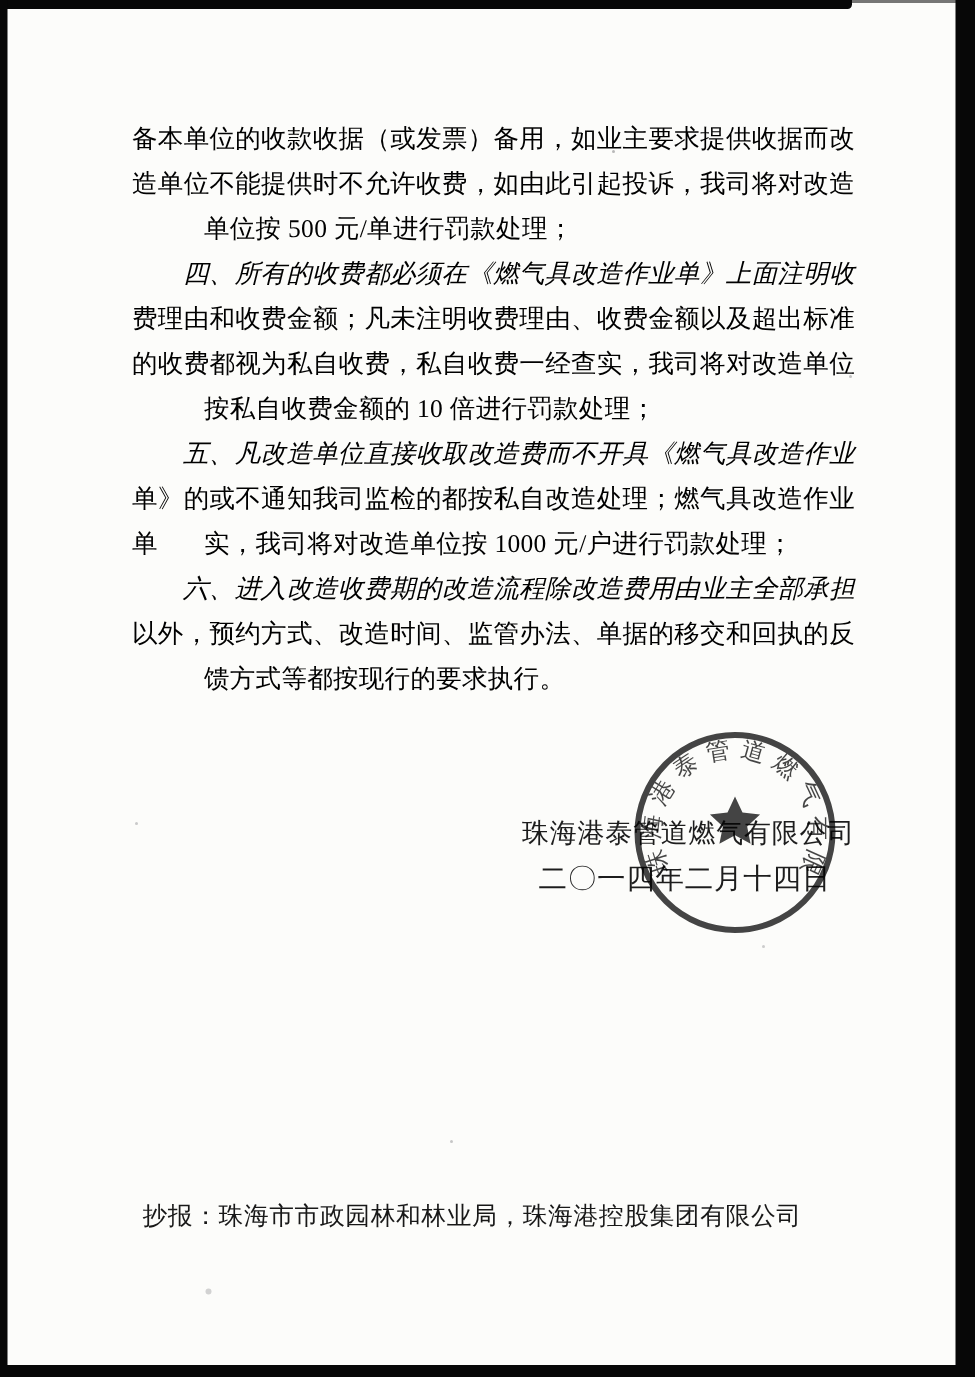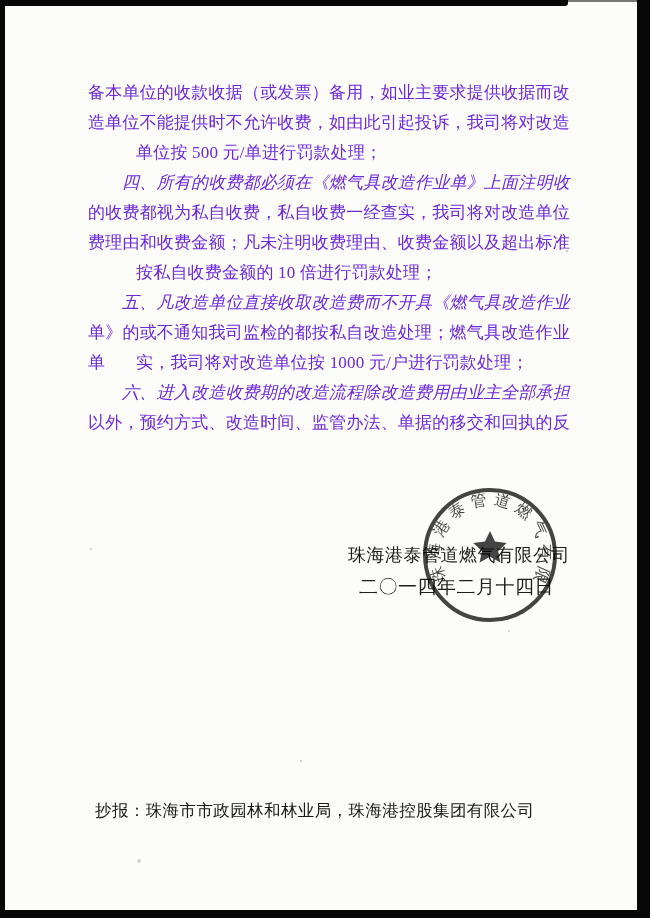--- a/index.html
+++ b/index.html
@@ -15,21 +15,21 @@
   .edge-left   { left: 0; top: 0; width: 5px; height: 918px; }
   .edge-right  { right: 0; top: 0; width: 13px; height: 918px; }
   .edge-bottom { left: 0; bottom: 0; width: 650px; height: 8px; }
   .edge-top    { left: 0; top: 0; width: 568px; height: 6px; border-radius: 0 0 3px 0; }
   .edge-top2   { left: 0; top: 0; width: 650px; height: 2px; opacity: .55; }
 
   
   .doc-body {
     position: absolute;
     left: 88px; top: 78px; width: 482px;
-    color: #6d28d9;
+    color: #000000;
   }
   .body-line {
     height: 30px; line-height: 30px;
     font-size: 17px;
     text-align: justify;
     text-justify: inter-character;
     white-space: nowrap;
     letter-spacing: 0.2px;
   }
   .fill { text-align-last: justify; white-space: normal; }
@@ -85,28 +85,29 @@
 <div class="edge edge-right"></div>
 <div class="edge edge-bottom"></div>
 
 <div class="speck"></div>
 
 <div class="doc-body">
   <div class="body-line fill">备本单位的收款收据（或发票）备用，如业主要求提供收据而改</div>
   <div class="body-line fill">造单位不能提供时不允许收费，如由此引起投诉，我司将对改造</div>
   <div class="body-line end">单位按 500 元/单进行罚款处理；</div>
   <div class="body-line fill ind">四、所有的收费都必须在《燃气具改造作业单》上面注明收</div>
+  <div class="body-line fill">费理由和收费金额；凡未注明收费理由、收费金额以及超出标准</div>
   <div class="body-line fill">的收费都视为私自收费，私自收费一经查实，我司将对改造单位</div>
-  <div class="body-line fill">费理由和收费金额；凡未注明收费理由、收费金额以及超出标准</div>
   <div class="body-line end">按私自收费金额的 10 倍进行罚款处理；</div>
   <div class="body-line fill ind">五、凡改造单位直接收取改造费而不开具《燃气具改造作业</div>
   <div class="body-line fill">单》的或不通知我司监检的都按私自改造处理；燃气具改造作业单</div>
   <div class="body-line end">实，我司将对改造单位按 1000 元/户进行罚款处理；</div>
   <div class="body-line fill ind">六、进入改造收费期的改造流程除改造费用由业主全部承担</div>
   <div class="body-line fill">以外，预约方式、改造时间、监管办法、单据的移交和回执的反</div>
+  <div class="body-line end">馈方式等都按现行的要求执行。</div>
 </div>
 
 <div class="sig">
   <div class="sig-company">珠海港泰管道燃气有限公司</div>
   <div class="sig-date">二〇一四年二月十四日</div>
 </div>
 
 <svg class="seal" viewBox="0 0 170 170" aria-hidden="true">
   <circle cx="85" cy="85" r="65" fill="none" stroke="#1c1c1c" stroke-width="4"></circle>
   <defs>

